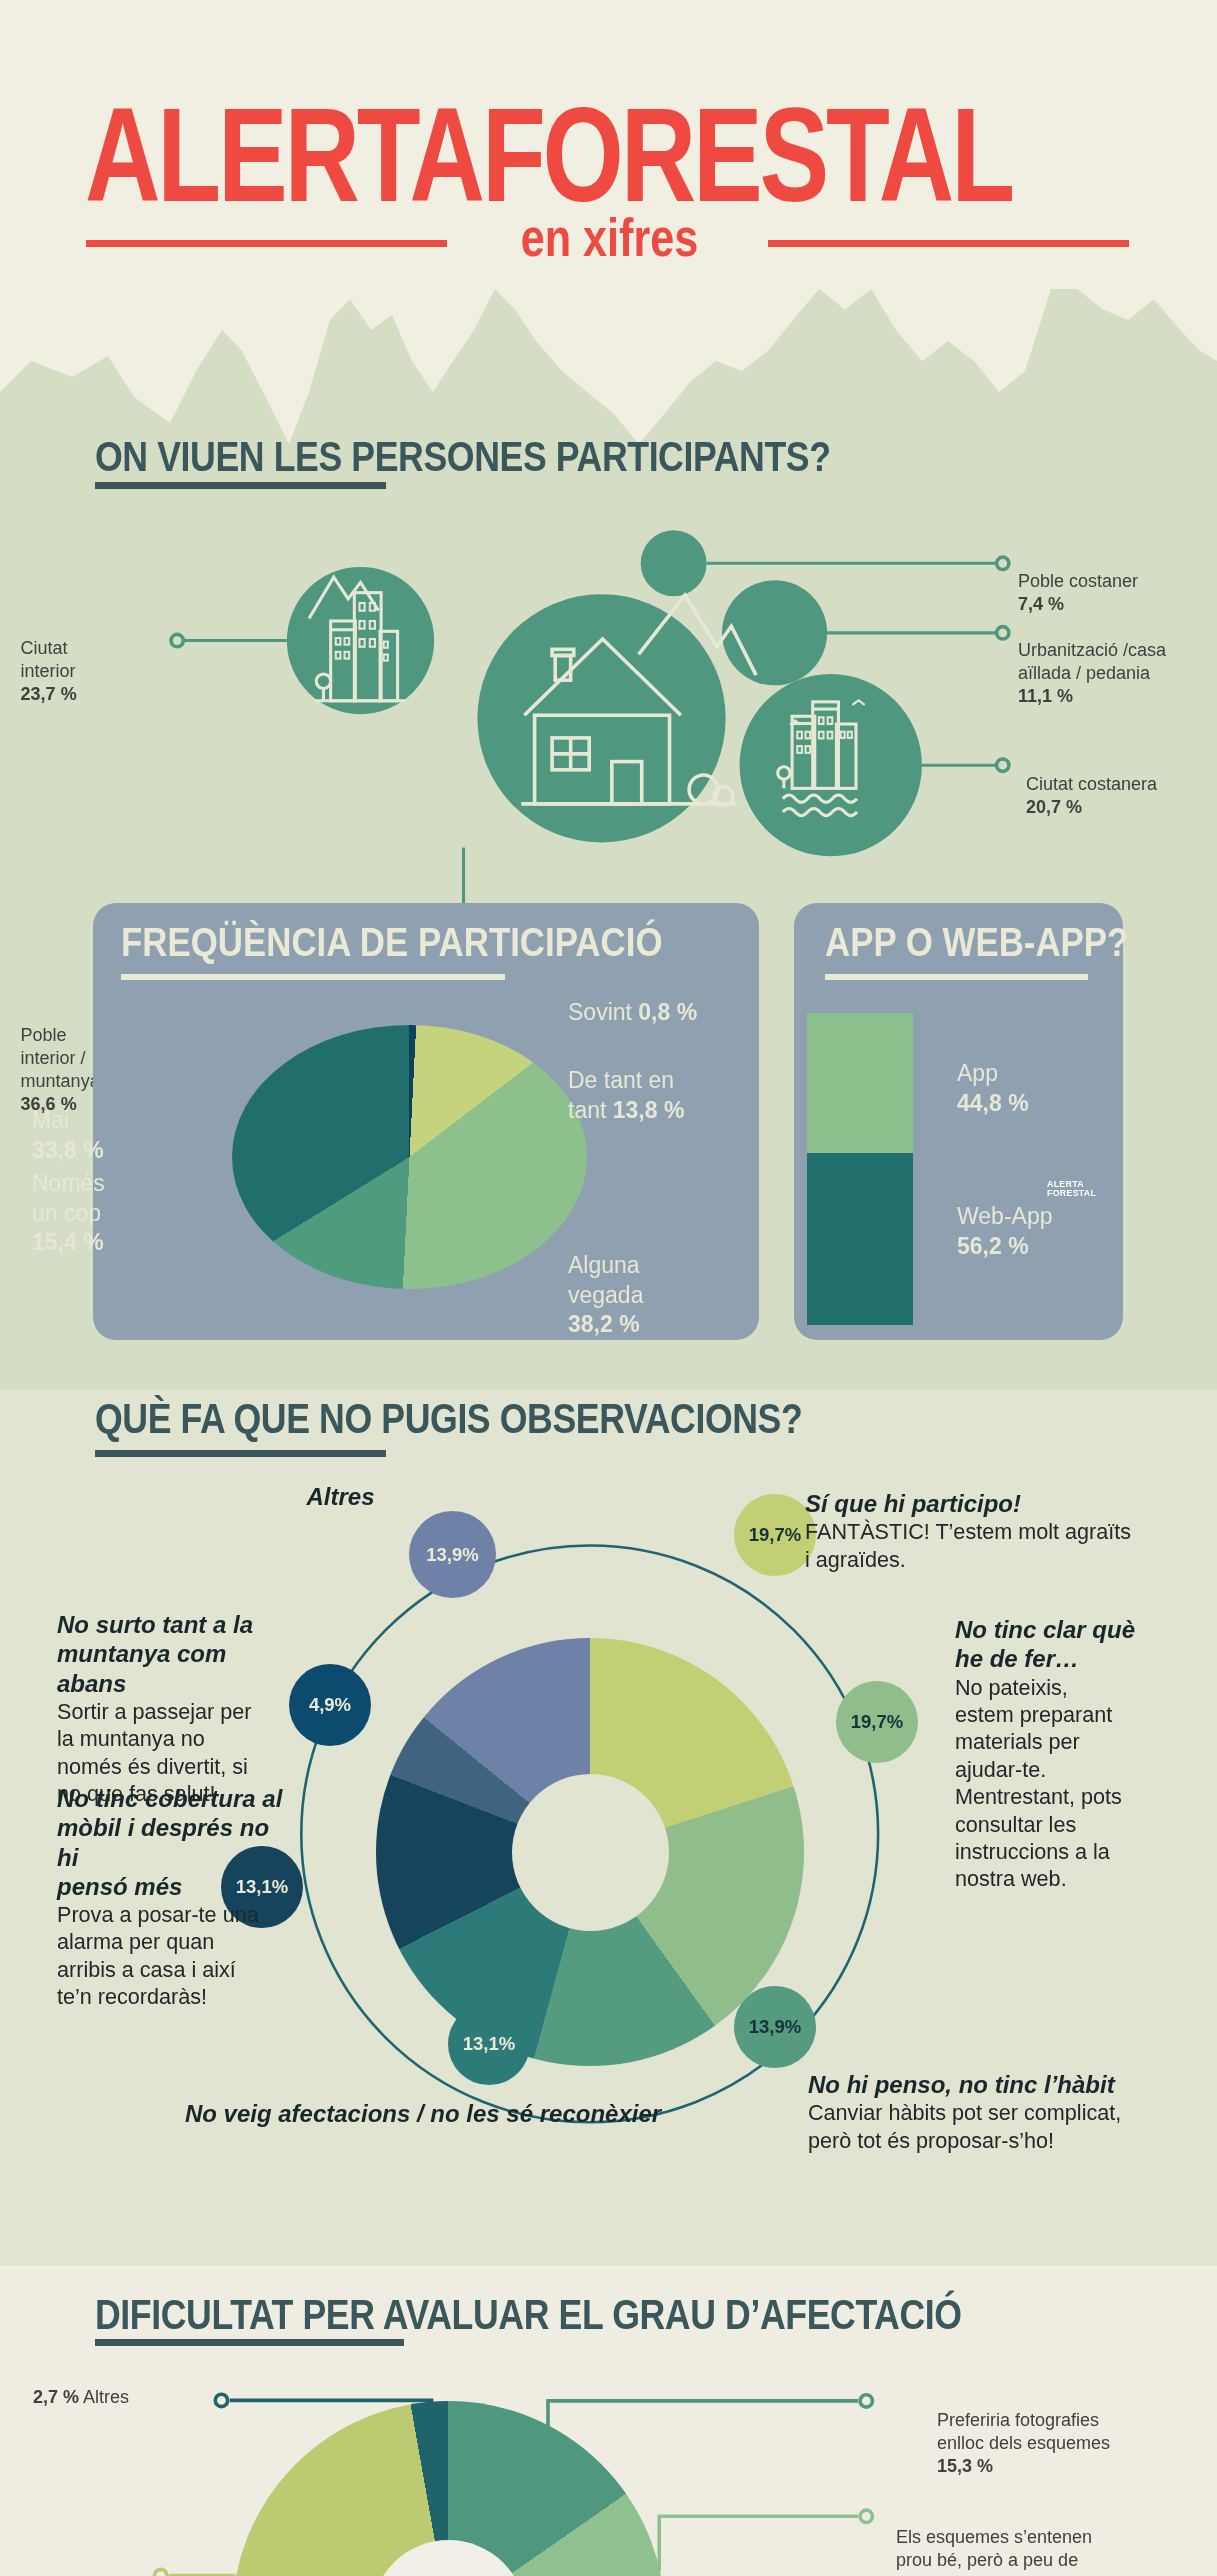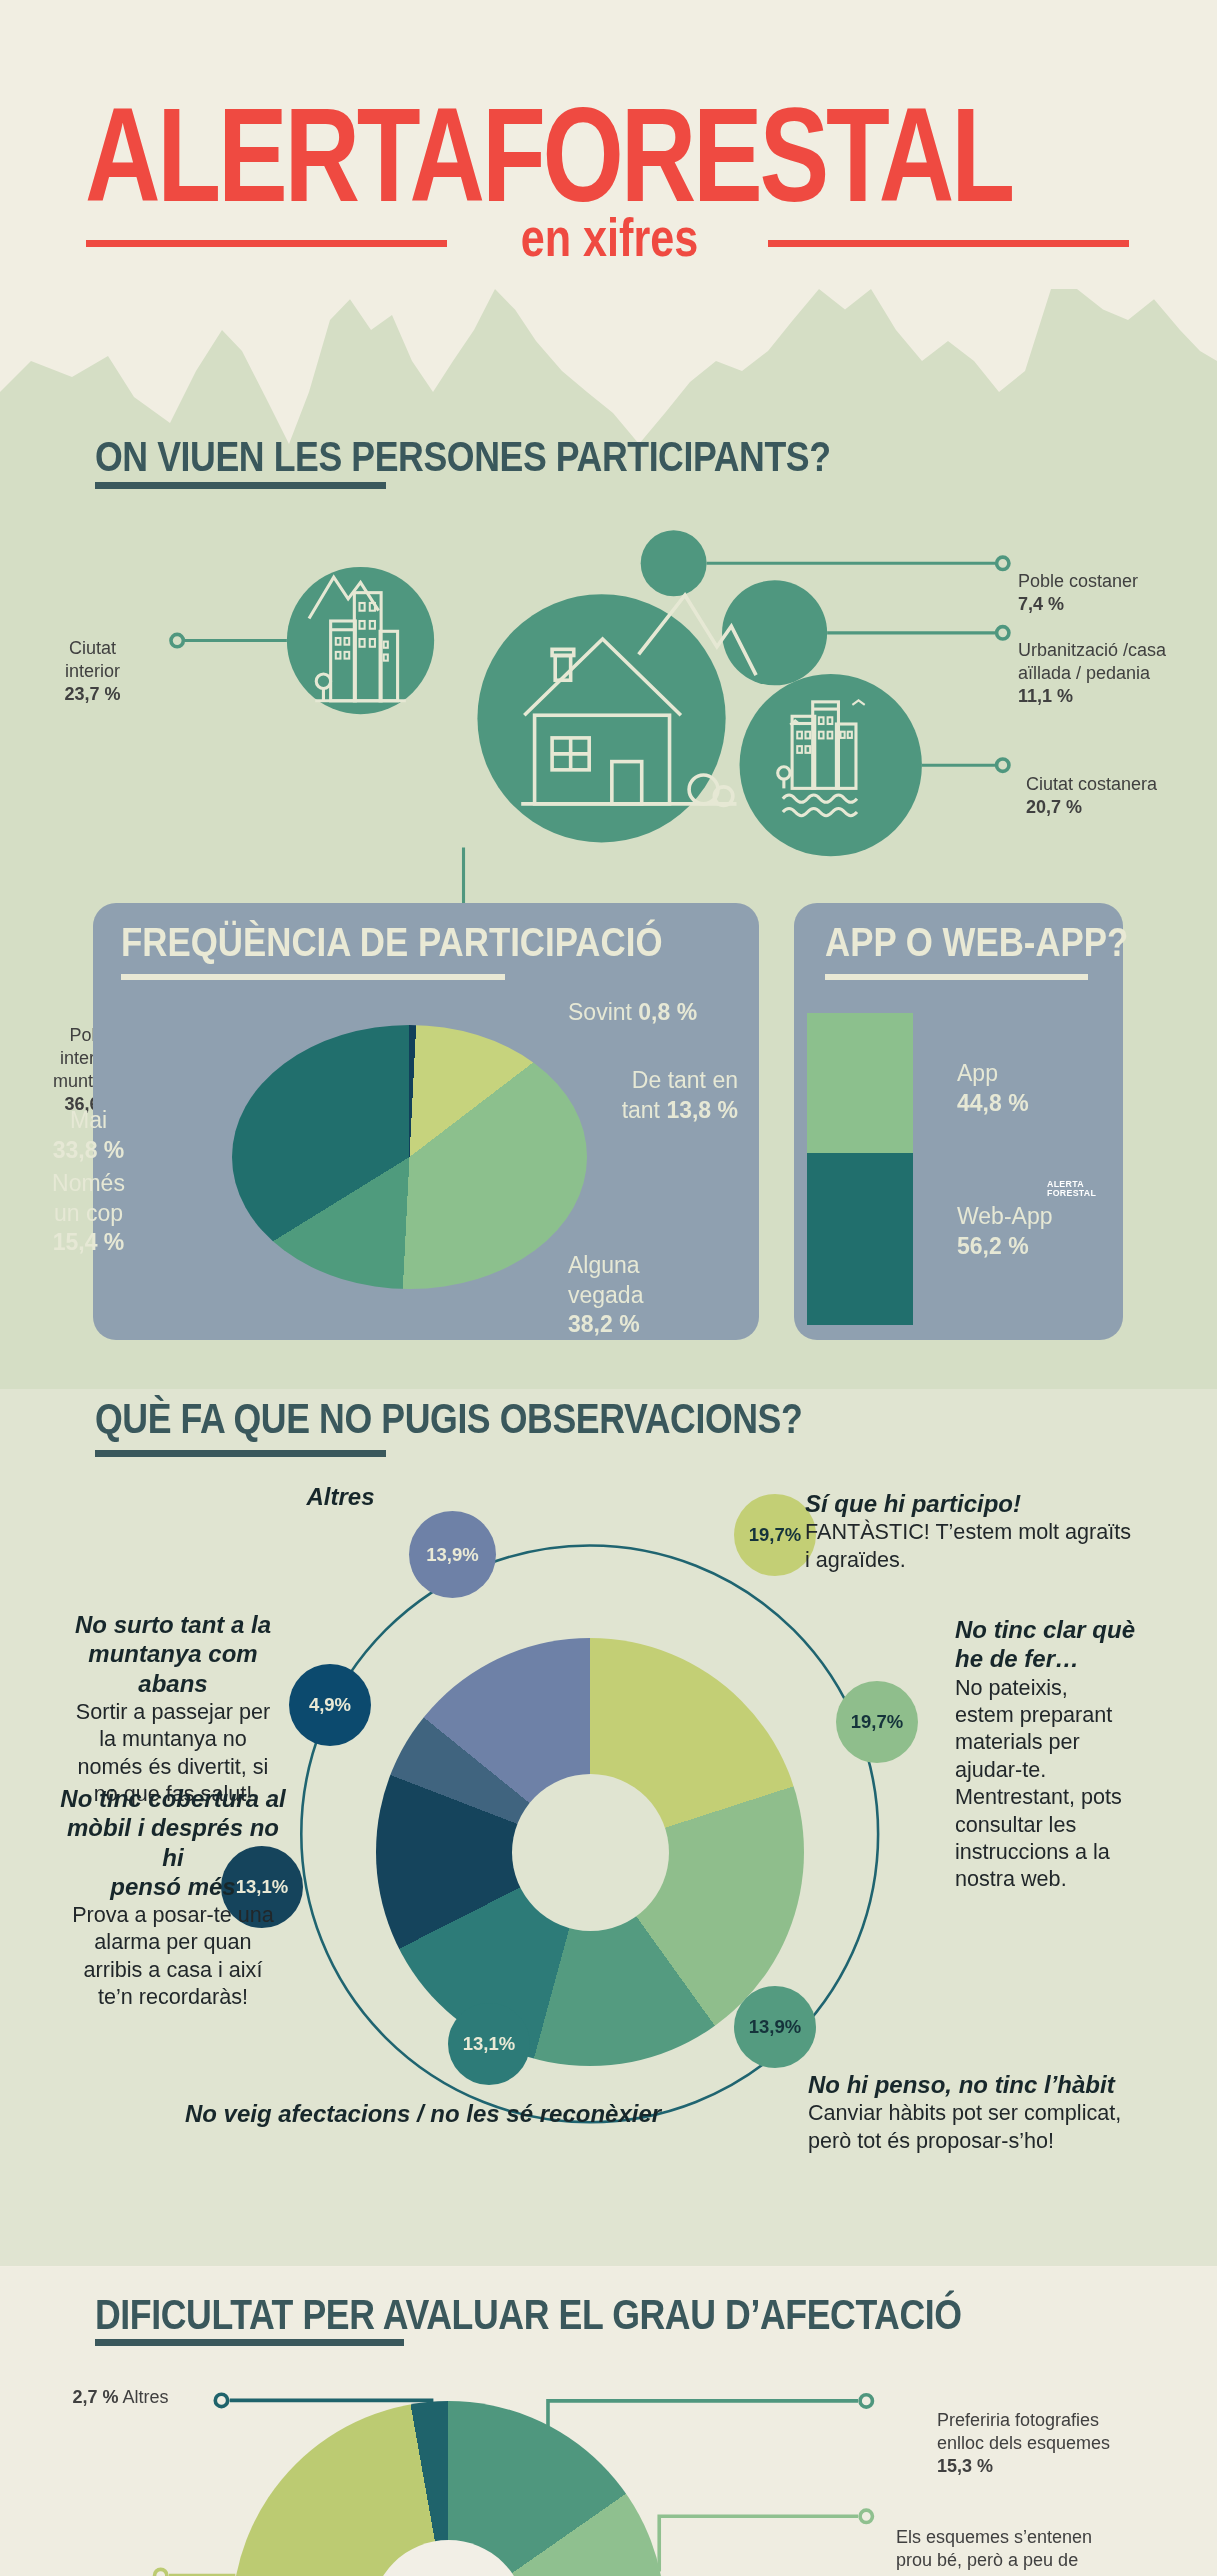--- a/index.html
+++ b/index.html
@@ -14,21 +14,21 @@
   .redline{position:absolute;background:#EF4A41;height:6.7px;}
   .sec-title{color:#3A585C;font-weight:bold;font-size:42px;letter-spacing:-0.5px;transform:scaleX(.85);transform-origin:left top;white-space:nowrap;line-height:1.05;}
   .underbar{position:absolute;background:#3A585C;height:7.2px;}
   .panel{position:absolute;background:#8FA0B0;border-radius:23px;}
   .panel-title{color:#E9E9D5;font-weight:bold;font-size:41px;transform:scaleX(.85);transform-origin:left top;white-space:nowrap;line-height:1;}
   .p-underbar{position:absolute;background:#E9E9D5;height:6.2px;}
   .lbl{font-size:18px;line-height:1.28;color:#404040;}
   .lbl b{font-weight:bold;}
   .p-lbl{font-size:23px;line-height:1.28;color:#E6E8D5;}
   .p-lbl b{font-weight:bold;}
-  .right{text-align:center;}
+  .right{text-align:left;}
   .center{text-align:center;}
   .note-head{font-weight:bold;font-style:italic;font-size:24px;line-height:1.22;color:#17272B;}
   .note-body{font-size:21.6px;line-height:1.27;color:#21272A;}
   .badge{position:absolute;border-radius:50%;display:flex;align-items:center;justify-content:center;font-weight:bold;font-size:18.5px;}
   .pie,.donut{position:absolute;border-radius:50%;}
   .hole{position:absolute;border-radius:50%;}
   svg{position:absolute;left:0;top:0;}
   .phone-screen-text{position:absolute;color:#fff;font-weight:bold;text-align:left;line-height:1.05;}
 </style>
 </head>
@@ -265,21 +265,21 @@
   <div class="p-underbar" style="left:121px;top:974px;width:384px;"></div>
   <div class="abs panel-title" style="left:825px;top:922px;">APP O WEB-APP?</div>
   <div class="p-underbar" style="left:825px;top:974px;width:263px;"></div>
 
   <div class="pie" style="left:232px;top:1025px;width:355px;height:264px;
     background:conic-gradient(#11405A 0deg 2.9deg,#C6D37D 2.9deg 52.6deg,#8CC08D 52.6deg 182.9deg,#4F9B7D 182.9deg 238.3deg,#216F6D 238.3deg 360deg);"></div>
 
   <div class="abs p-lbl nowrap" style="left:568px;top:998px;">
     <span>Sovint</span> <b>0,8 %</b>
   </div>
-  <div class="abs p-lbl pre" style="left:568px;top:1037px;width:170px;text-align:right;">
+  <div class="abs p-lbl pre" style="left:568px;top:1037px;width:170px;">
     <span>De tant en
 tant</span> <b>13,8 %</b>
   </div>
   <div class="abs p-lbl pre" style="left:568px;top:1222px;width:155px;">
     <span>Alguna
 vegada</span>
     <b class="pre" style="display:block;">38,2 %</b>
   </div>
   <div class="abs p-lbl pre right" style="left:32px;top:1077px;width:113px;">
     <span>Mai</span>

